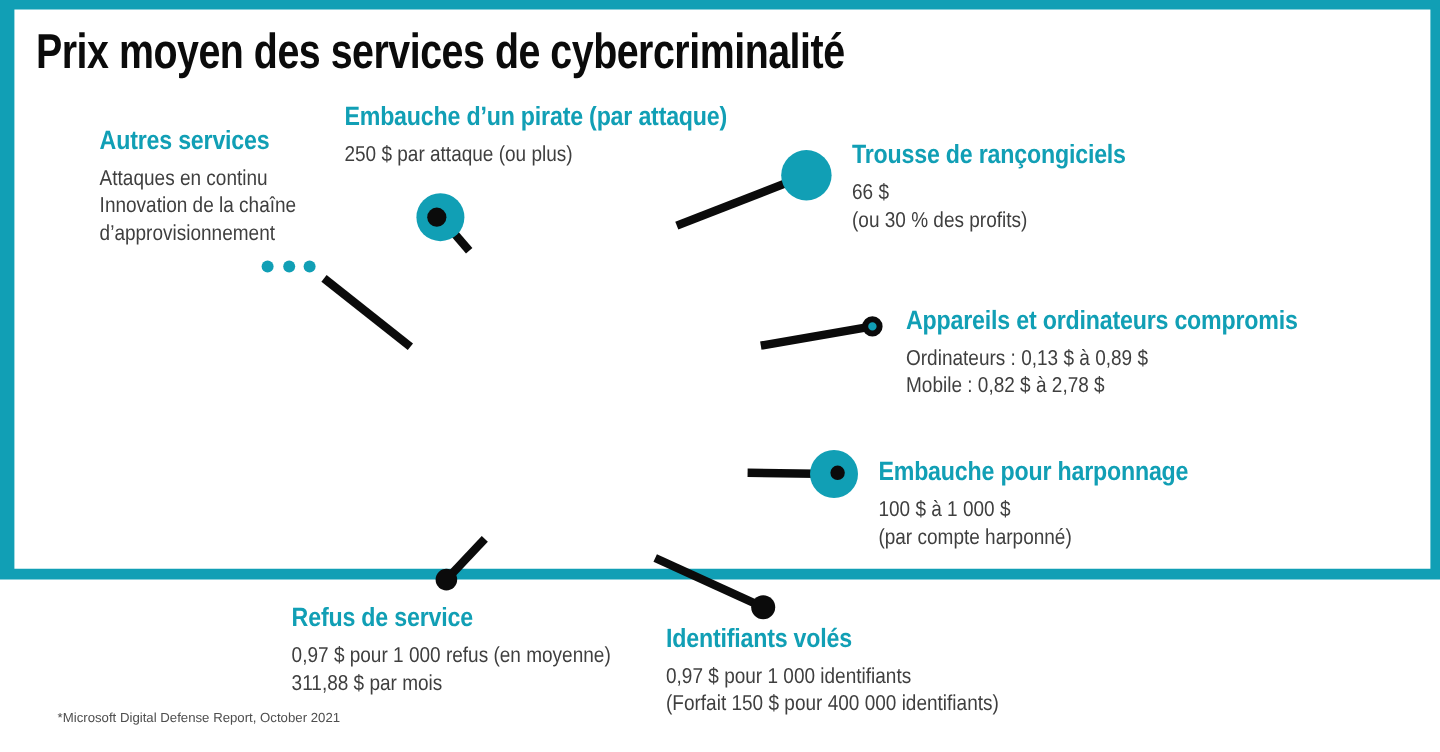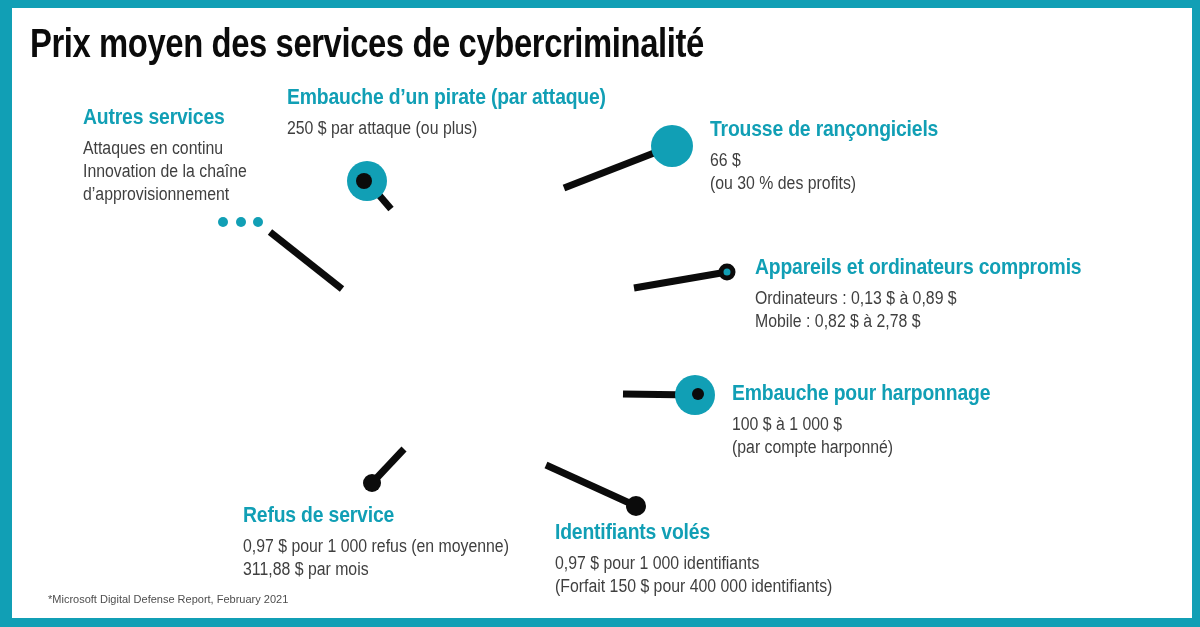--- a/index.html
+++ b/index.html
@@ -6,21 +6,21 @@
     --accent:#119FB5;
     --ink:#0B0B0B;
     --body:#3F3F3F;
     --muted:#4E4E4E;
     --bg:#FFFFFF;
   }
   *{margin:0;padding:0;box-sizing:border-box;}
   html,body{width:1200px;height:627px;background:#fff;overflow:hidden;
     font-family:"Liberation Sans","DejaVu Sans",sans-serif;}
   .canvas{
-    position:relative;width:1200px;height:627px;background:var(--bg);
+    position:relative;width:1200px;height:483px;background:var(--bg);
     border-style:solid;border-color:var(--accent);
     border-width:8px 8px 9px 12px;
   }
   .page-title{
     position:absolute;left:18px;top:12px;
     font-size:41px;font-weight:700;line-height:1.15;letter-spacing:-0.5px;
     color:var(--ink);white-space:nowrap;
     transform:scaleX(0.80);transform-origin:0 0;
   }
   svg.diagram{position:absolute;left:-12px;top:-8px;width:1200px;height:627px;}
@@ -147,15 +147,15 @@
   </div>
 
   <div class="item" style="left:231px;top:494px;">
     <h2>Refus de service</h2>
     <div class="lines">
       <div>0,97 $ pour 1 000 refus (en moyenne)</div>
       <div>311,88 $ par mois</div>
     </div>
   </div>
 
-  <div class="footnote">*Microsoft Digital Defense Report, February 2021</div>
+  <div class="footnote">*Microsoft Digital Defense Report, October 2021</div>
 
 </div>
 
 </body></html>

